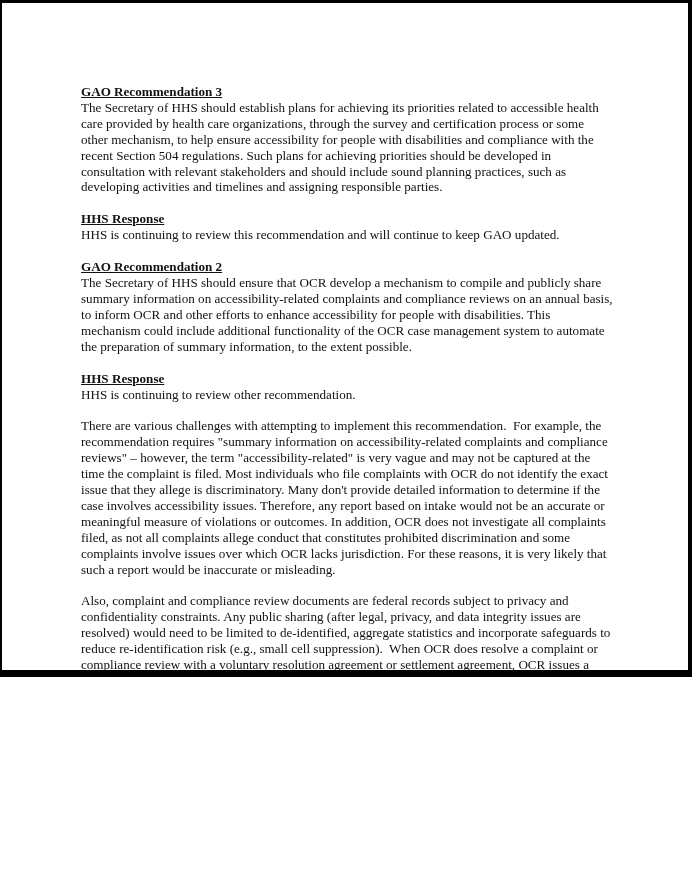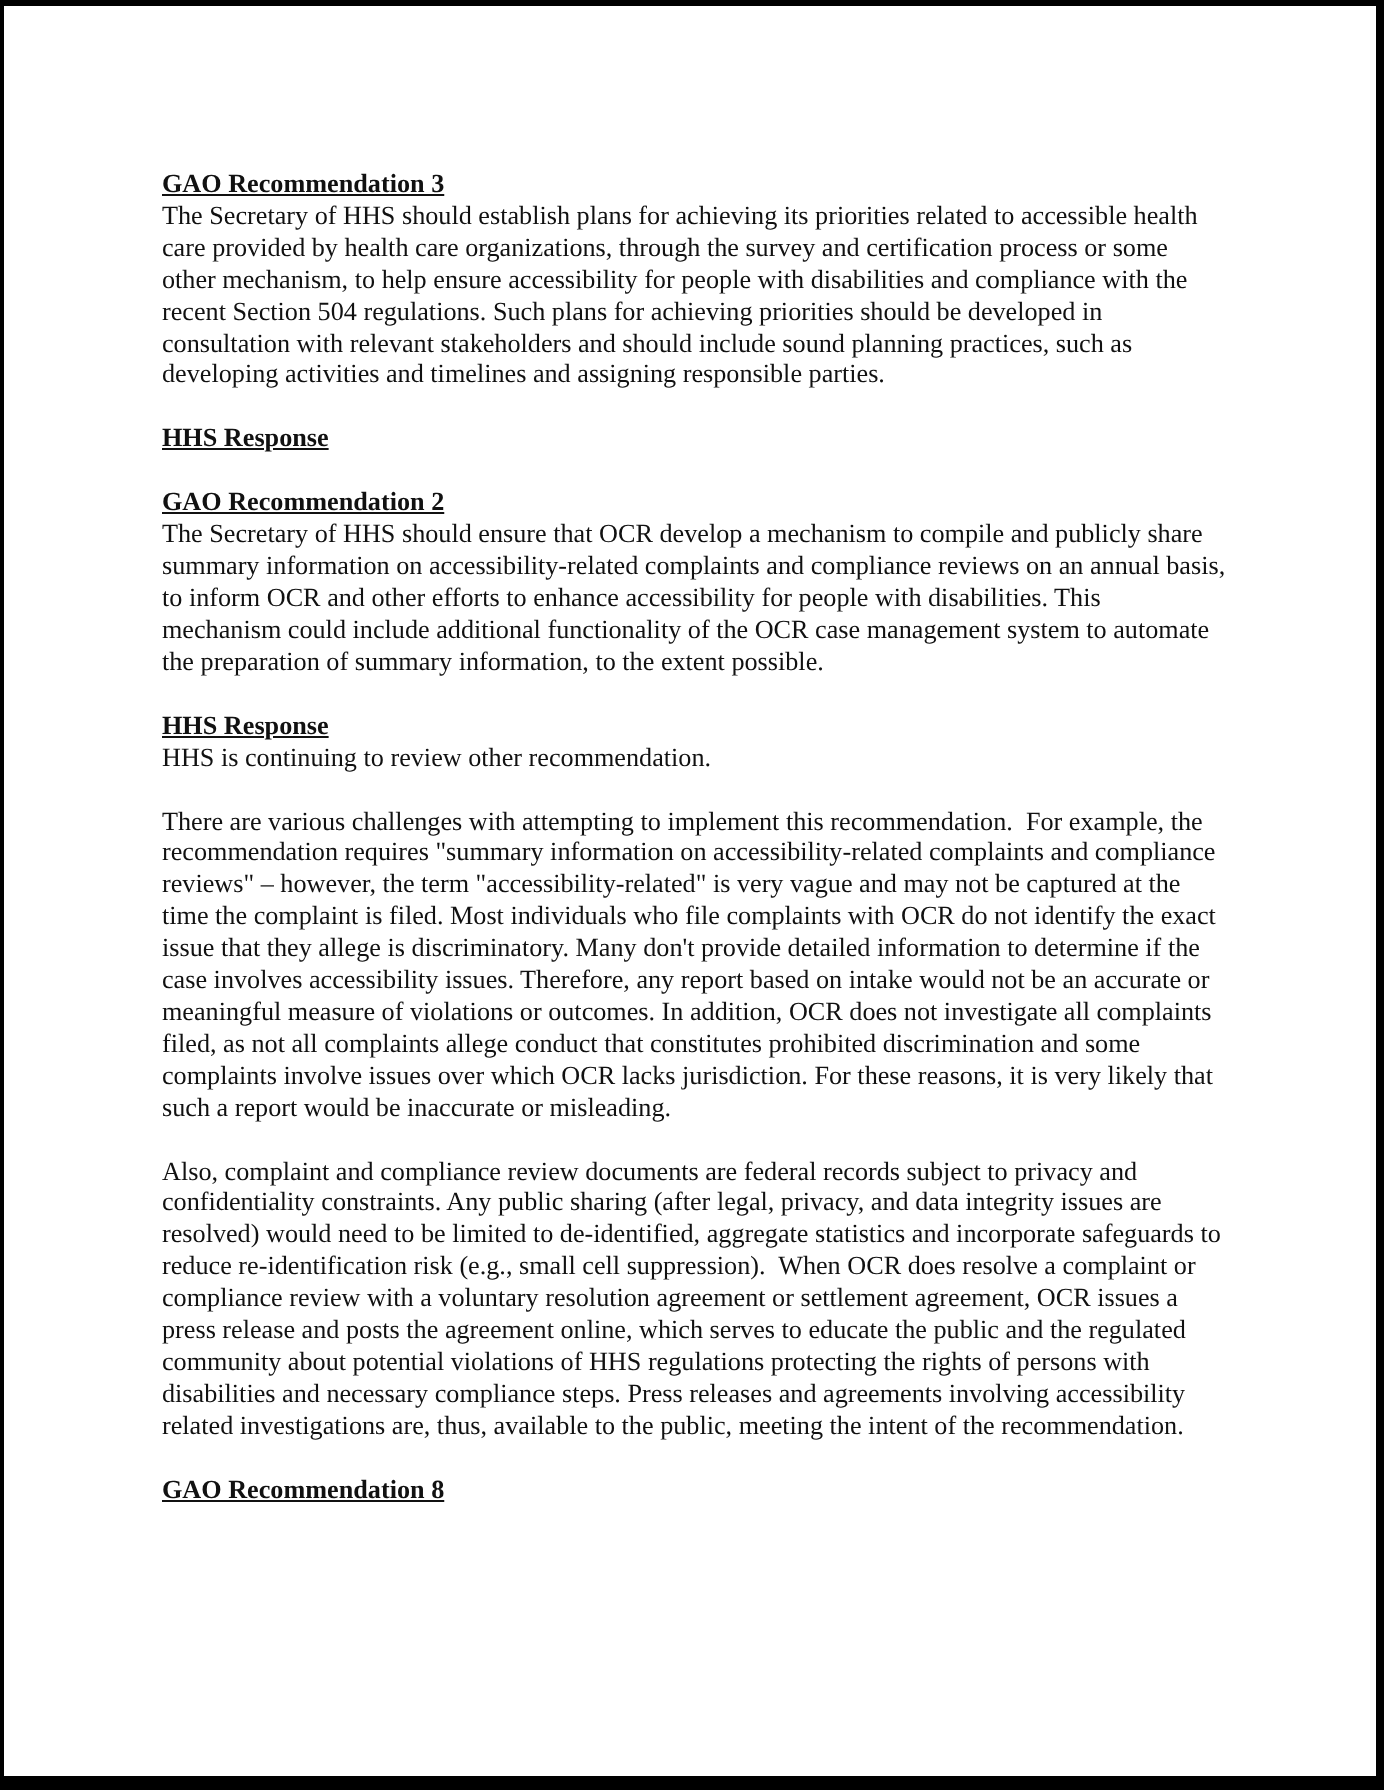--- a/index.html
+++ b/index.html
@@ -3,21 +3,21 @@
 <meta charset="utf-8">
 <style>
   html, body {
     margin: 0;
     padding: 0;
     background: #ffffff;
   }
   .page {
     position: relative;
     width: 692px;
-    height: 895px;
+    height: 677px;
     box-sizing: border-box;
     background: #ffffff;
     border-top: 3px solid #000000;
     border-left: 2px solid #000000;
     border-right: 4px solid #000000;
     border-bottom: 7px solid #000000;
     overflow: hidden;
     font-family: "Liberation Serif", "DejaVu Serif", serif;
     color: #111111;
   }
@@ -51,20 +51,21 @@
 </head>
 <body>
 
 <div class="page">
   <div class="content">
 
     <div class="heading first">GAO Recommendation 3</div>
     <div class="para tight">The Secretary of HHS should establish plans for achieving its priorities related to accessible health care provided by health care organizations, through the survey and certification process or some other mechanism, to help ensure accessibility for people with disabilities and compliance with the recent Section 504 regulations. Such plans for achieving priorities should be developed in consultation with relevant stakeholders and should include sound planning practices, such as developing activities and timelines and assigning responsible parties.</div>
 
     <div class="heading">HHS Response</div>
+    <div class="para tight">HHS is continuing to review this recommendation and will continue to keep GAO updated.</div>
 
     <div class="heading">GAO Recommendation 2</div>
     <div class="para tight">The Secretary of HHS should ensure that OCR develop a mechanism to compile and publicly share summary information on accessibility-related complaints and compliance reviews on an annual basis, to inform OCR and other efforts to enhance accessibility for people with disabilities. This mechanism could include additional functionality of the OCR case management system to automate the preparation of summary information, to the extent possible.</div>
 
     <div class="heading">HHS Response</div>
     <div class="para tight">HHS is continuing to review other recommendation.</div>
 
     <div class="para">There are various challenges with attempting to implement this recommendation.  For example, the recommendation requires "summary information on accessibility-related complaints and compliance reviews" – however, the term "accessibility-related" is very vague and may not be captured at the time the complaint is filed. Most individuals who file complaints with OCR do not identify the exact issue that they allege is discriminatory. Many don't provide detailed information to determine if the case involves accessibility issues. Therefore, any report based on intake would not be an accurate or meaningful measure of violations or outcomes. In addition, OCR does not investigate all complaints filed, as not all complaints allege conduct that constitutes prohibited discrimination and some complaints involve issues over which OCR lacks jurisdiction. For these reasons, it is very likely that such a report would be inaccurate or misleading.</div>
 
     <div class="para">Also, complaint and compliance review documents are federal records subject to privacy and confidentiality constraints. Any public sharing (after legal, privacy, and data integrity issues are resolved) would need to be limited to de-identified, aggregate statistics and incorporate safeguards to reduce re-identification risk (e.g., small cell suppression).  When OCR does resolve a complaint or compliance review with a voluntary resolution agreement or settlement agreement, OCR issues a press release and posts the agreement online, which serves to educate the public and the regulated community about potential violations of HHS regulations protecting the rights of persons with disabilities and necessary compliance steps. Press releases and agreements involving accessibility related investigations are, thus, available to the public, meeting the intent of the recommendation.</div>

